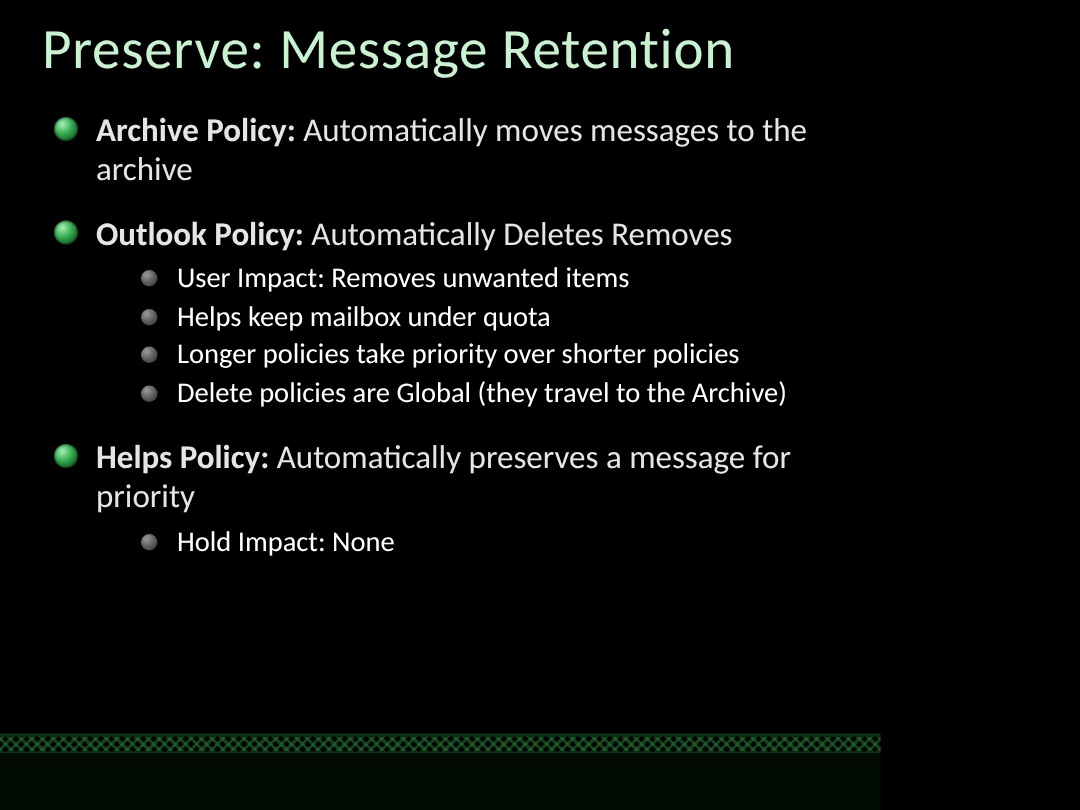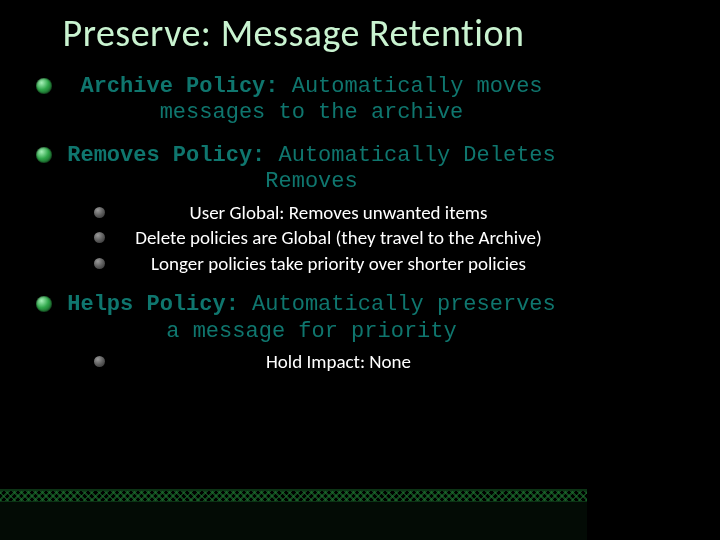--- a/index.html
+++ b/index.html
@@ -11,21 +11,20 @@
     font-family: "Segoe UI", "Calibri", Arial, sans-serif;
     color: #fff;
     overflow: hidden;
   }
   .slide {
     position: relative;
     width: 587px;
     height: 540px;
     box-sizing: border-box;
     padding: 10px 28px 0 28px;
-    text-align: center;
   }
   .title {
     font-size: 38px;
     font-weight: 400;
     color: #c9f3d0;
     letter-spacing: 0.5px;
     margin: 0 0 18px 0;
   }
   ul.level1 {
     list-style: none;
@@ -44,22 +43,21 @@
     top: 4px;
     width: 16px;
     height: 16px;
     border-radius: 50%;
     background: radial-gradient(circle at 35% 30%, #a6f0b8 0%, #2fa74a 45%, #0b3a17 100%);
     box-shadow: 0 0 2px #000 inset;
   }
   .l1-line {
     font-size: 22px;
     line-height: 1.2;
-    color: #0f766e;
-    font-family: Liberation Mono, monospace;
+    color: #e5e5e5;
   }
   .l1-line .label {
     font-weight: 700;
   }
   ul.level2 {
     list-style: none;
     padding: 0;
     margin: 4px 0 0 30px;
   }
   ul.level2 > li {
@@ -111,26 +109,27 @@
   <ul class="level1">
 
     <li>
       <div class="l1-line">
         <span class="label">Archive Policy:</span><span> Automatically moves messages to the archive</span>
       </div>
     </li>
 
     <li>
       <div class="l1-line">
-        <span class="label">Removes Policy:</span><span> Automatically Deletes Removes</span>
+        <span class="label">Outlook Policy:</span><span> Automatically Deletes Removes</span>
       </div>
       <ul class="level2">
-        <li>User Global: Removes unwanted items</li>
+        <li>User Impact: Removes unwanted items</li>
+        <li>Helps keep mailbox under quota</li>
+        <li>Longer policies take priority over shorter policies</li>
         <li>Delete policies are Global (they travel to the Archive)</li>
-        <li>Longer policies take priority over shorter policies</li>
       </ul>
     </li>
 
     <li>
       <div class="l1-line">
         <span class="label">Helps Policy:</span><span> Automatically preserves a message for priority</span>
       </div>
       <ul class="level2">
         <li>Hold Impact: None</li>
       </ul>

